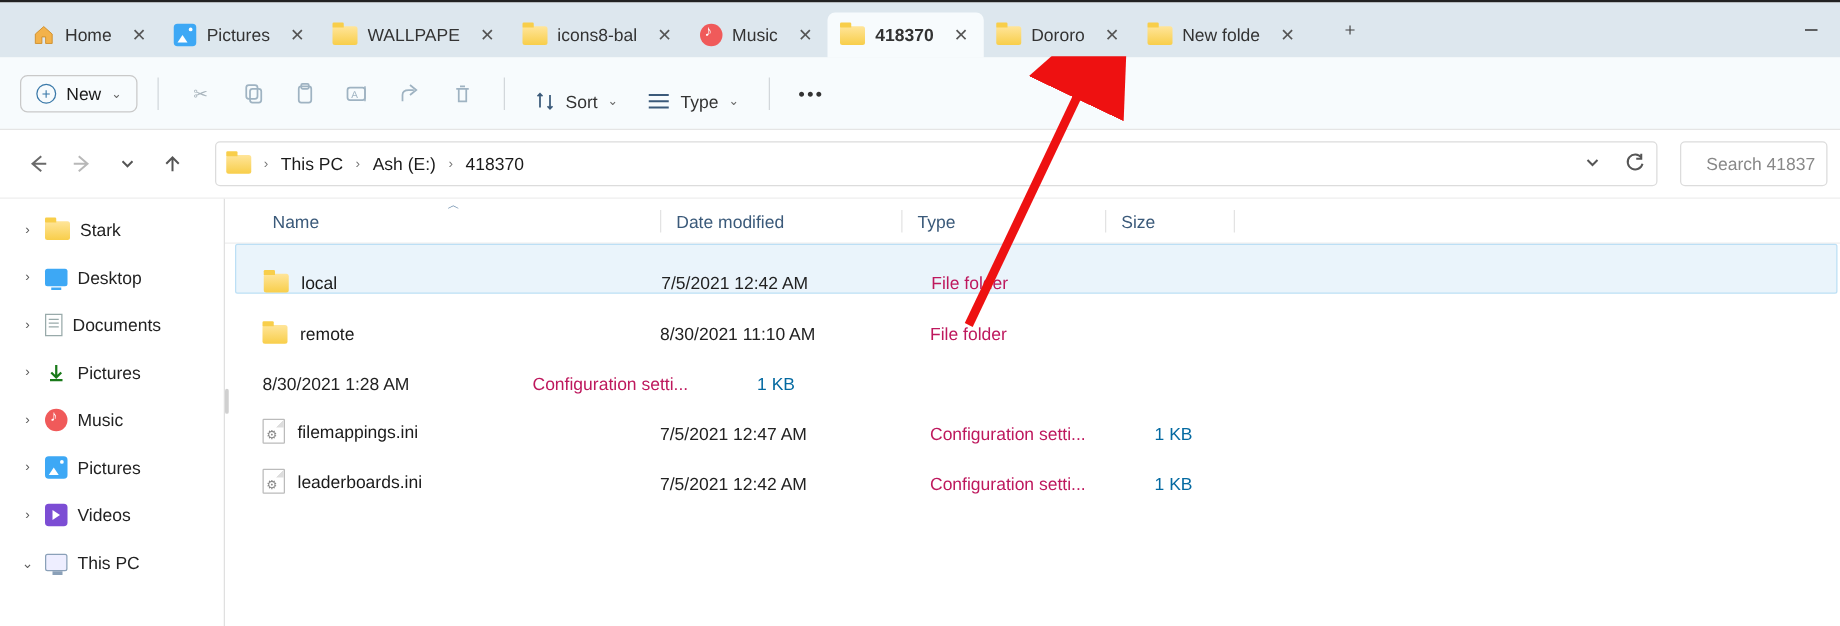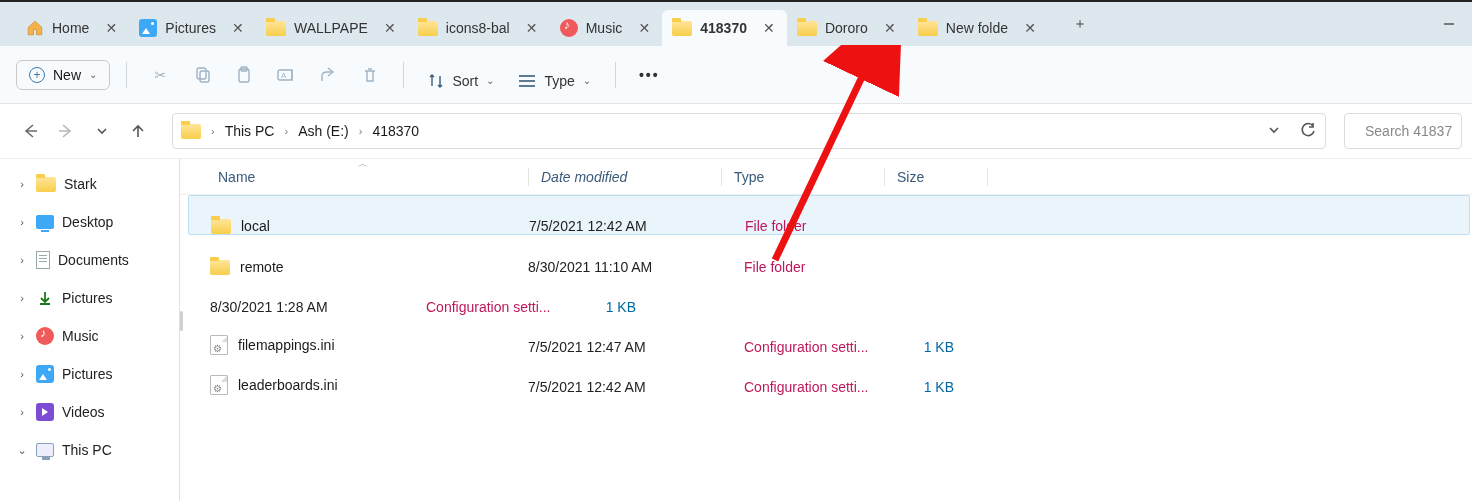--- a/index.html
+++ b/index.html
@@ -44,21 +44,21 @@
   .main { display: flex; height: calc(501px - 2px - 44px - 58px - 54px); background: #fff; border-top: 1px solid #eee; }
   .sidebar { width: 180px; border-right: 1px solid #e0e0e0; padding: 6px 0; overflow: hidden; }
   .sb-item { display: flex; align-items: center; height: 38px; padding-left: 16px; gap: 8px; color: #222; }
   .sb-item .chev { width: 12px; text-align: center; color: #5a5a5a; font-size: 11px; }
   .content { flex: 1; position: relative; }
   .dragger { position: absolute; left: 0; top: 152px; width: 3px; height: 20px; background: #d0d0d0; border-radius: 2px; }
 
   
   .cols { display: flex; align-items: center; height: 36px; border-bottom: 1px solid #eee; color: #3b5a7a; padding-left: 38px; }
   .col-name { width: 310px; position: relative; }
-  .col-date { width: 180px; font-style: italic; }
+  .col-date { width: 180px; }
   .col-type { width: 150px; }
   .col-size { width: 90px; text-align: left; }
   .col-sep { width: 1px; height: 18px; background: #e3e3e3; margin-right: 12px; }
   .sort-caret { position: absolute; left: 140px; top: -12px; font-size: 10px; color: #6a8bab; }
 
   
   .rows { }
   .row { display: flex; align-items: flex-end; height: 40px; padding-left: 30px; }
   .row.sel { background: #eaf4fb; border: 1px solid #bcdff5; border-radius: 2px; margin: 0 2px 0 8px; padding-left: 22px; }
   .cell-name { width: 318px; display: flex; align-items: center; gap: 10px; }

